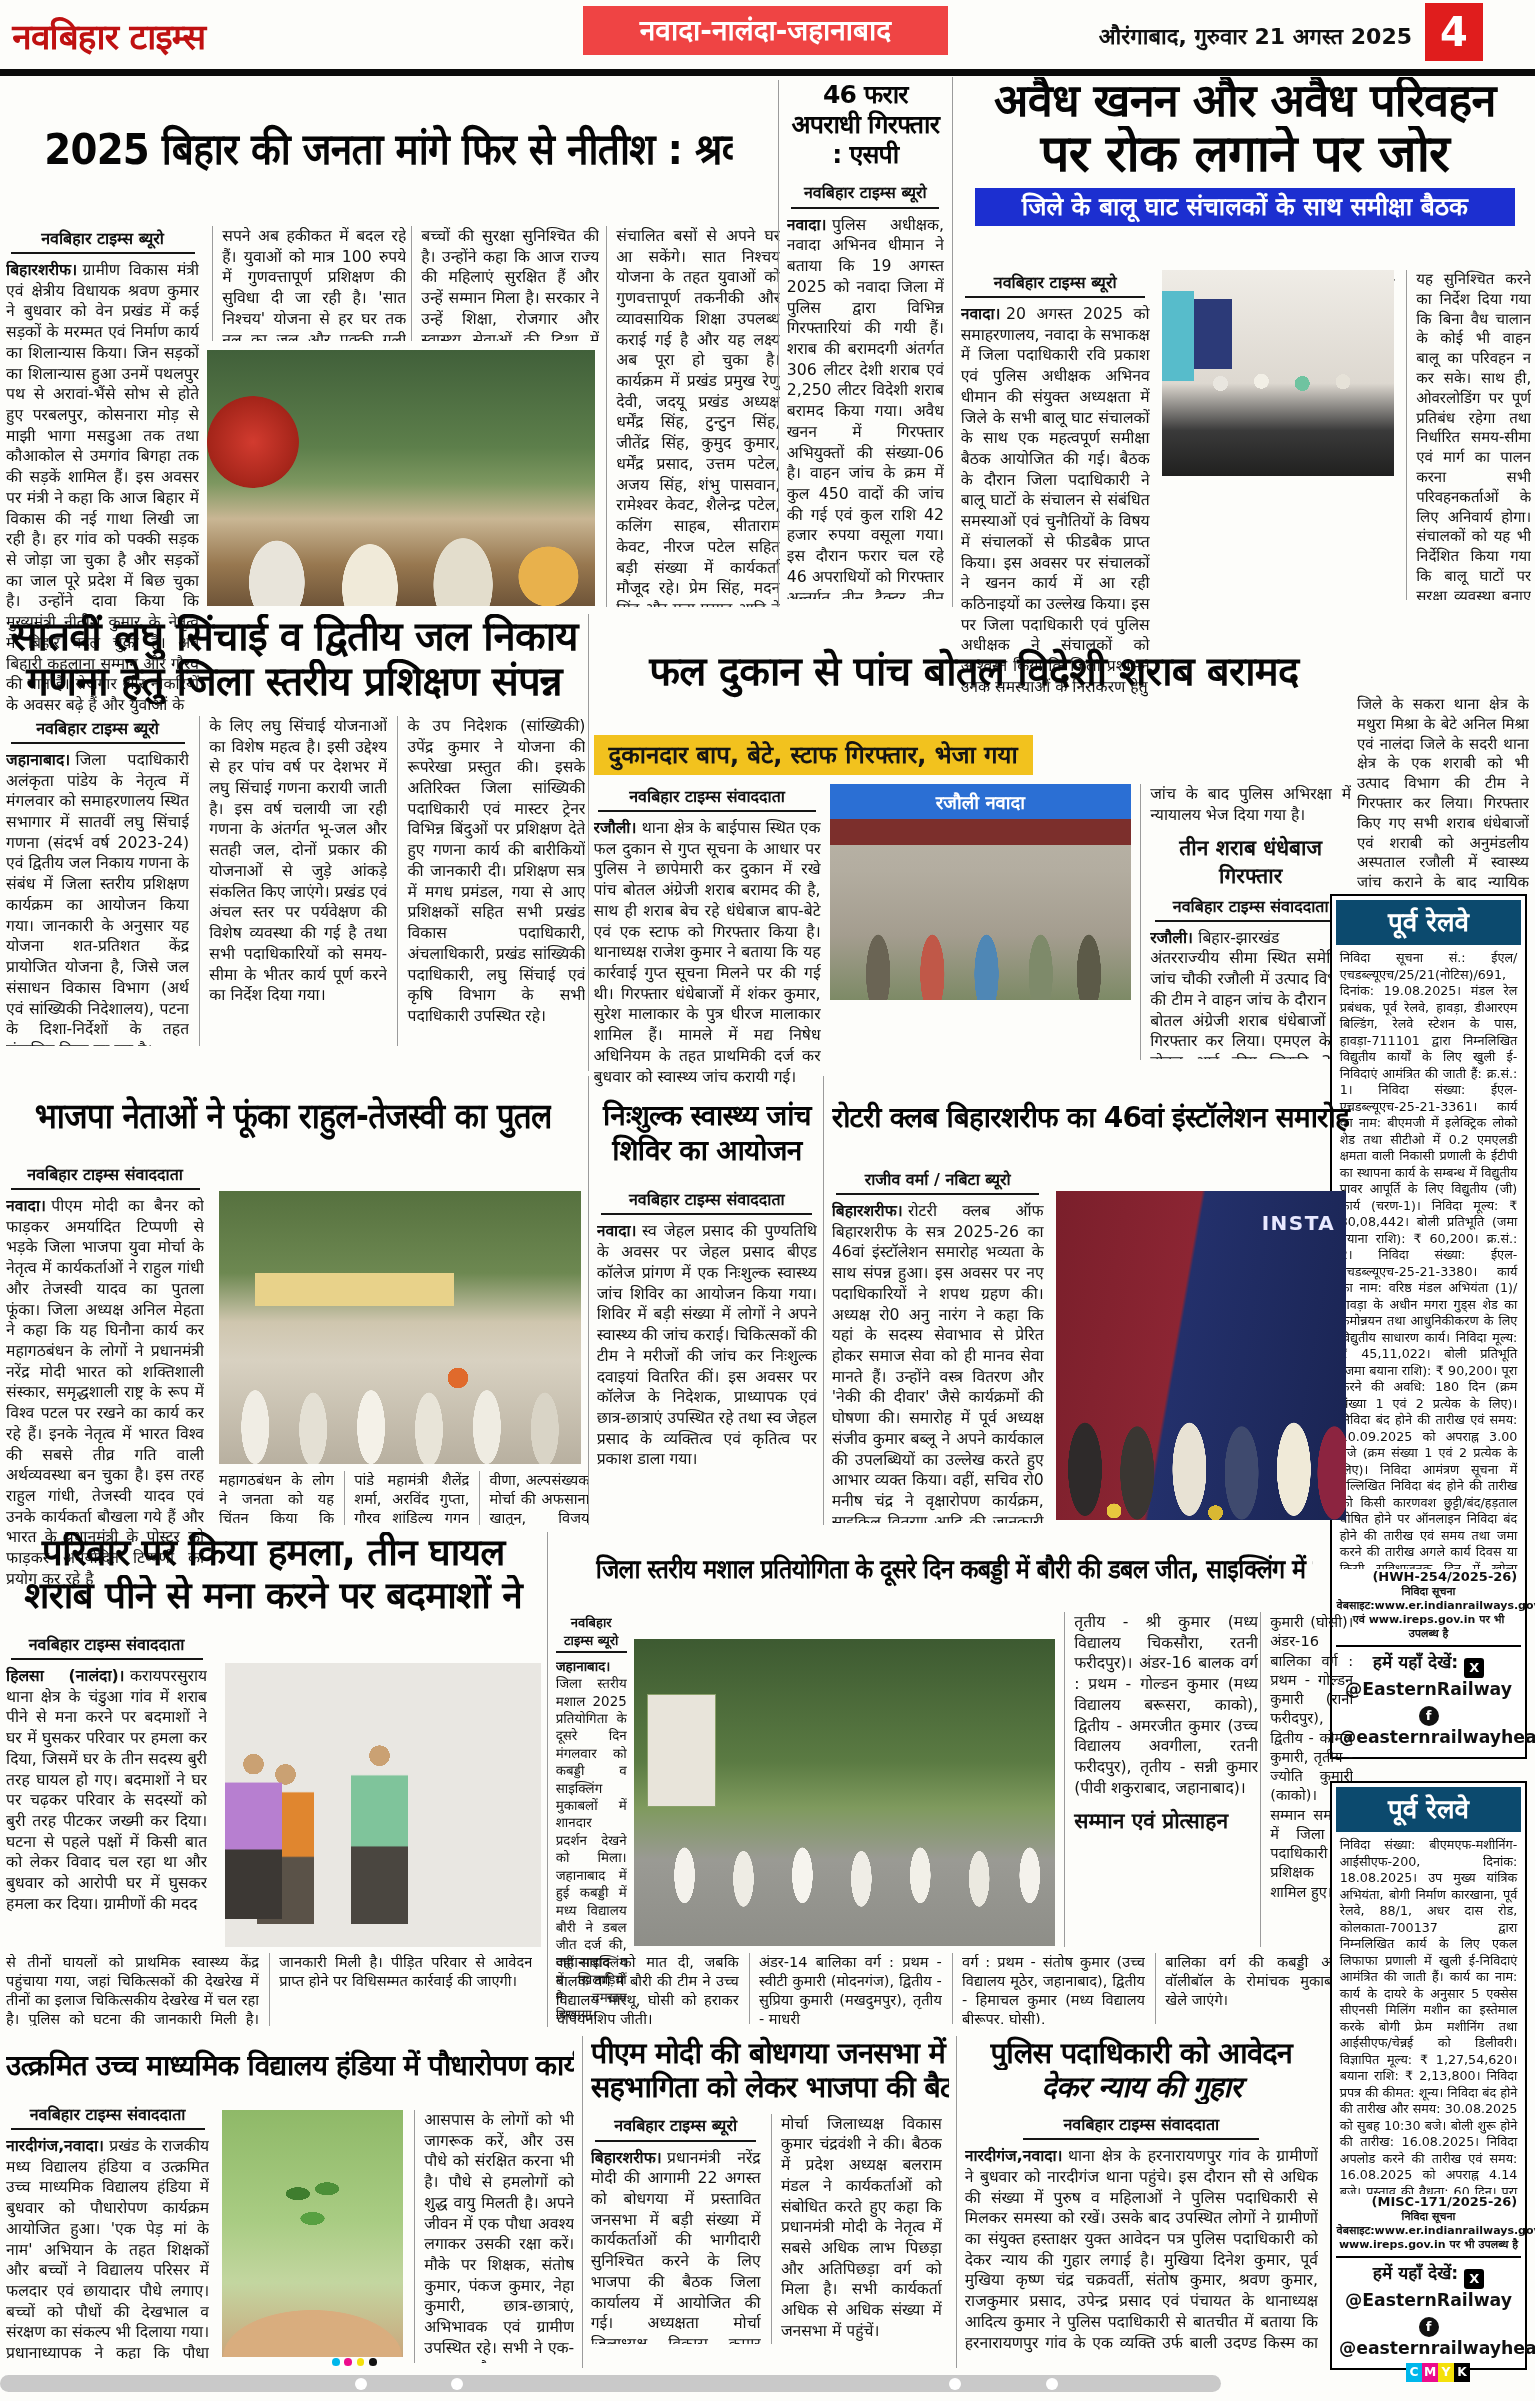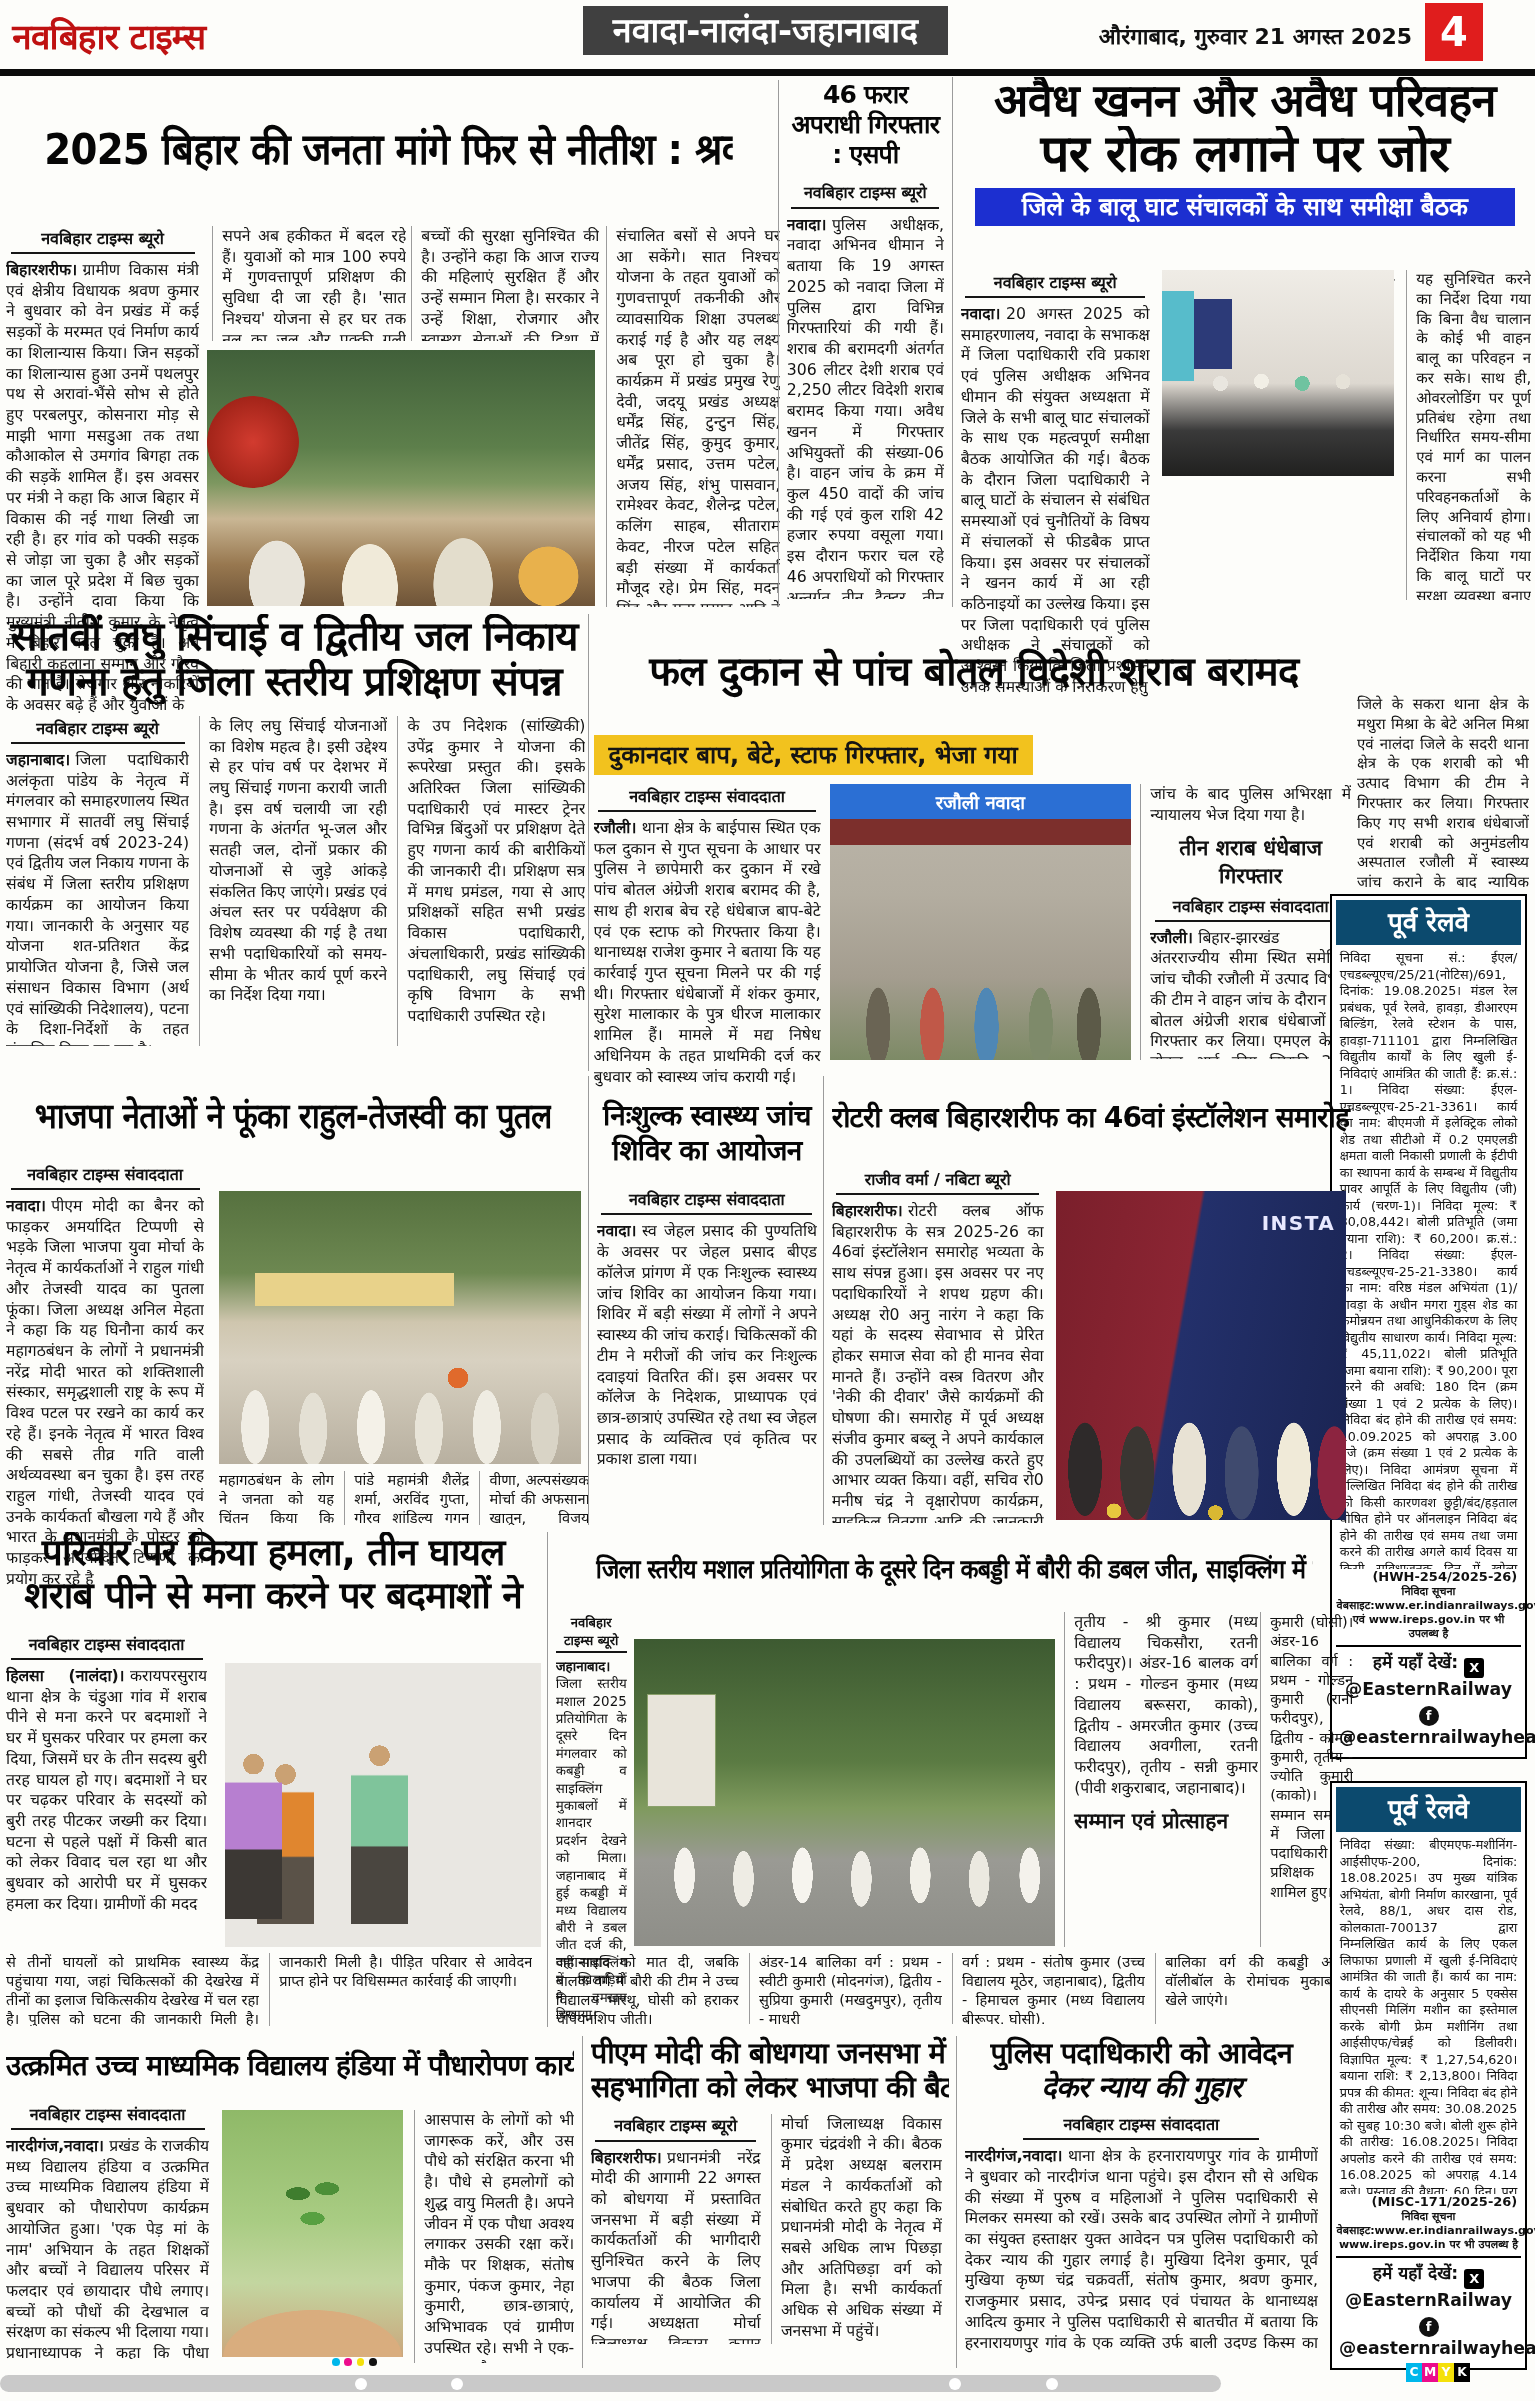--- a/index.html
+++ b/index.html
@@ -1,21 +1,21 @@
 <!DOCTYPE html>
 <html style="font-size:12.3px"><head>
 <meta charset="utf-8">
 <style>
   html,body{margin:0;padding:0;background:#e8e8e4;}
   .page{position:relative;width:1535px;height:2401px;background:#fdfdfa;margin:0 auto;
         font-family:"DejaVu Sans","Liberation Sans",sans-serif;color:#111;overflow:hidden;}
   .abs{position:absolute;}
   
   .masthead{font-size:35px;font-weight:bold;color:#bf1111;letter-spacing:-0.8px;}
-  .regionbox{background:#404040;color:#fff;text-align:center;font-weight:bold;font-size:34px;}
+  .regionbox{background:#ef4444;color:#fff;text-align:center;font-weight:bold;font-size:28px;}
   .datetxt{font-size:22px;font-weight:bold;text-align:right;}
   .pagebox{background:#e01d1d;color:#fff;font-weight:bold;font-size:40px;text-align:center;}
   .toprule{background:#0b0b0b;}
   
   .hl{font-weight:bold;color:#060606;text-align:center;white-space:nowrap;overflow:hidden;letter-spacing:-0.8px;}
   .hlw{font-weight:bold;color:#060606;text-align:center;overflow:hidden;letter-spacing:-0.8px;}
   .sx90{transform:scaleX(.9);}
   .kblue{background:#1c2fd0;color:#fff;font-weight:bold;text-align:center;overflow:hidden;}
   .kyellow{background:#f2c21e;color:#141414;font-weight:bold;text-align:center;overflow:hidden;}
   .subhd{font-weight:bold;text-align:center;font-size:21px;margin:7.7px 0 4.6px;}
@@ -128,21 +128,21 @@
     </div>
   </div>
 
   <div class="abs" style="left:588px;top:614px;width:763px;height:457px;border-left:0.8px solid #9b9b9b;padding-left:7.7px;box-sizing:border-box;">
     <div class="hl" style="font-size:40px;height:115px;line-height:115px;">फल दुकान से पांच बोतल विदेशी शराब बरामद</div>
     <div class="kyellow abs" style="left:4.6px;top:121px;width:439px;height:40px;line-height:40px;font-size:24px;">दुकानदार बाप, बेटे, स्टाफ गिरफ्तार, भेजा गया जेल</div>
     <div class="abs" style="left:4.6px;top:170px;width:227px;height:276px;">
       <div class="byline">नवबिहार टाइम्स संवाददाता</div>
       <div class="bt"><span class="dl">रजौली।</span><span>थाना क्षेत्र के बाईपास स्थित एक फल दुकान से गुप्त सूचना के आधार पर पुलिस ने छापेमारी कर दुकान में रखे पांच बोतल अंग्रेजी शराब बरामद की है, साथ ही शराब बेच रहे धंधेबाज बाप-बेटे एवं एक स्टाफ को गिरफ्तार किया है। थानाध्यक्ष राजेश कुमार ने बताया कि यह कार्रवाई गुप्त सूचना मिलने पर की गई थी। गिरफ्तार धंधेबाजों में शंकर कुमार, सुरेश मालाकार के पुत्र धीरज मालाकार शामिल हैं। मामले में मद्य निषेध अधिनियम के तहत प्राथमिकी दर्ज कर बुधवार को स्वास्थ्य जांच करायी गई।</span></div>
     </div>
-    <div class="ph" style="left:241px;top:170px;width:301px;height:276px;background:linear-gradient(180deg,#bdb7ab 0%,#b3ada0 40%,#a49d8f 70%,#7d8a66 100%);">
+    <div class="ph" style="left:241px;top:170px;width:301px;height:216px;background:linear-gradient(180deg,#bdb7ab 0%,#b3ada0 40%,#a49d8f 70%,#7d8a66 100%);">
       <div class="band" style="top:0;height:35px;background:#2b6fd4;"></div>
       <div class="signtxt">रजौली  नवादा</div>
       <div class="band" style="top:35px;height:26px;background:#7c2f2c;"></div>
       <div class="band" style="bottom:0;height:48%;background:
         radial-gradient(ellipse 20px 65px at 16% 75%,#6a6454 0 60%,transparent 61%),
         radial-gradient(ellipse 20px 65px at 34% 75%,#c05848 0 60%,transparent 61%),
         radial-gradient(ellipse 20px 65px at 52% 75%,#4f87b5 0 60%,transparent 61%),
         radial-gradient(ellipse 20px 65px at 70% 75%,#7e8a6a 0 60%,transparent 61%),
         radial-gradient(ellipse 20px 65px at 86% 75%,#5c5a48 0 60%,transparent 61%);"></div>
     </div>

